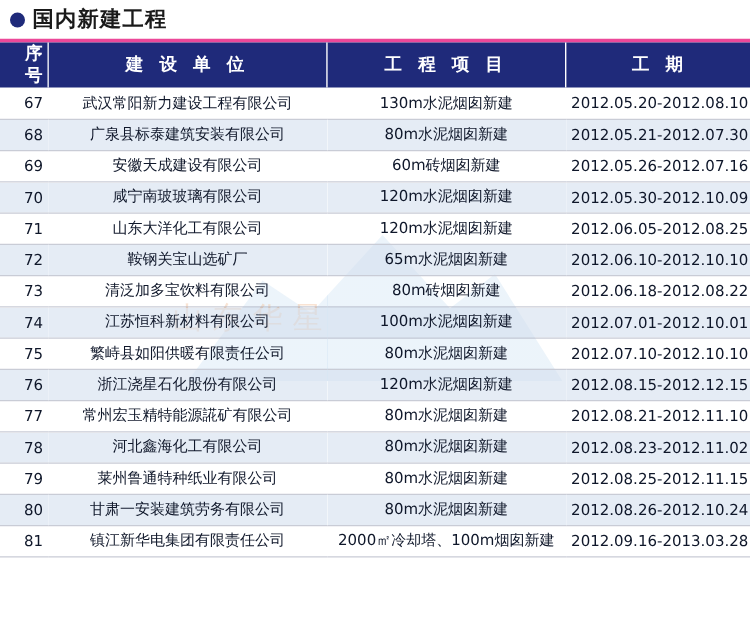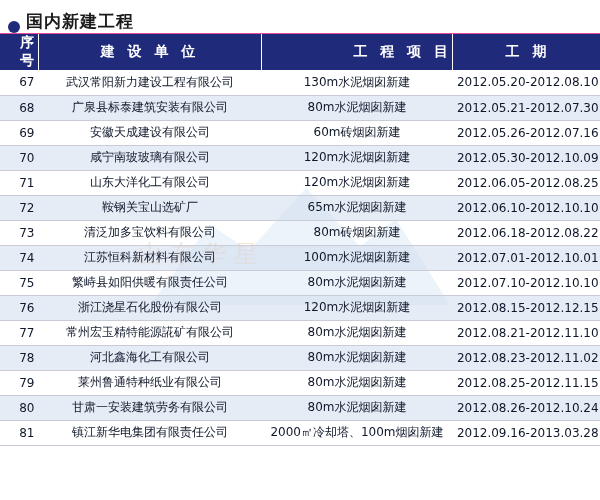--- a/index.html
+++ b/index.html
@@ -60,23 +60,23 @@
     font-weight: bold;
     white-space: nowrap;
   }
 
   
   .title-bar {
     position: relative;
     z-index: 2;
     height: 34px;
     display: flex;
-    align-items: flex-end;
+    align-items: center;
     padding-left: 8px;
-    border-bottom: 1px solid #ec4899;
+    border-bottom: 3px solid #ec4899;
     box-sizing: border-box;
   }
   .bullet {
     width: 12px;
     height: 12px;
     border-radius: 50%;
     background: #1f2a7a;
     margin-right: 6px;
     flex: 0 0 auto;
   }
@@ -116,21 +116,21 @@
     padding: 0 4px;
     box-sizing: border-box;
     white-space: nowrap;
     overflow: hidden;
   }
   tr.alt td { background: rgba(223,231,243,0.80); margin-top: 44px; }
   tr.plain td { background: rgba(255,255,255,0.55); }
 
   .col-no   { width: 38px;  text-align: right; }
   .col-unit { width: 222px; text-align: center; }
-  .col-proj { width: 190px; text-align: right; }
+  .col-proj { width: 190px; text-align: center; }
   .col-date { width: 150px; text-align: center; }
 
   td.col-unit { text-align: center; padding-left: 14px; }
   td.col-proj { text-align: center; padding-left: 8px; }
 </style>
 </head>
 <body>
 
 <div class="page">
 

